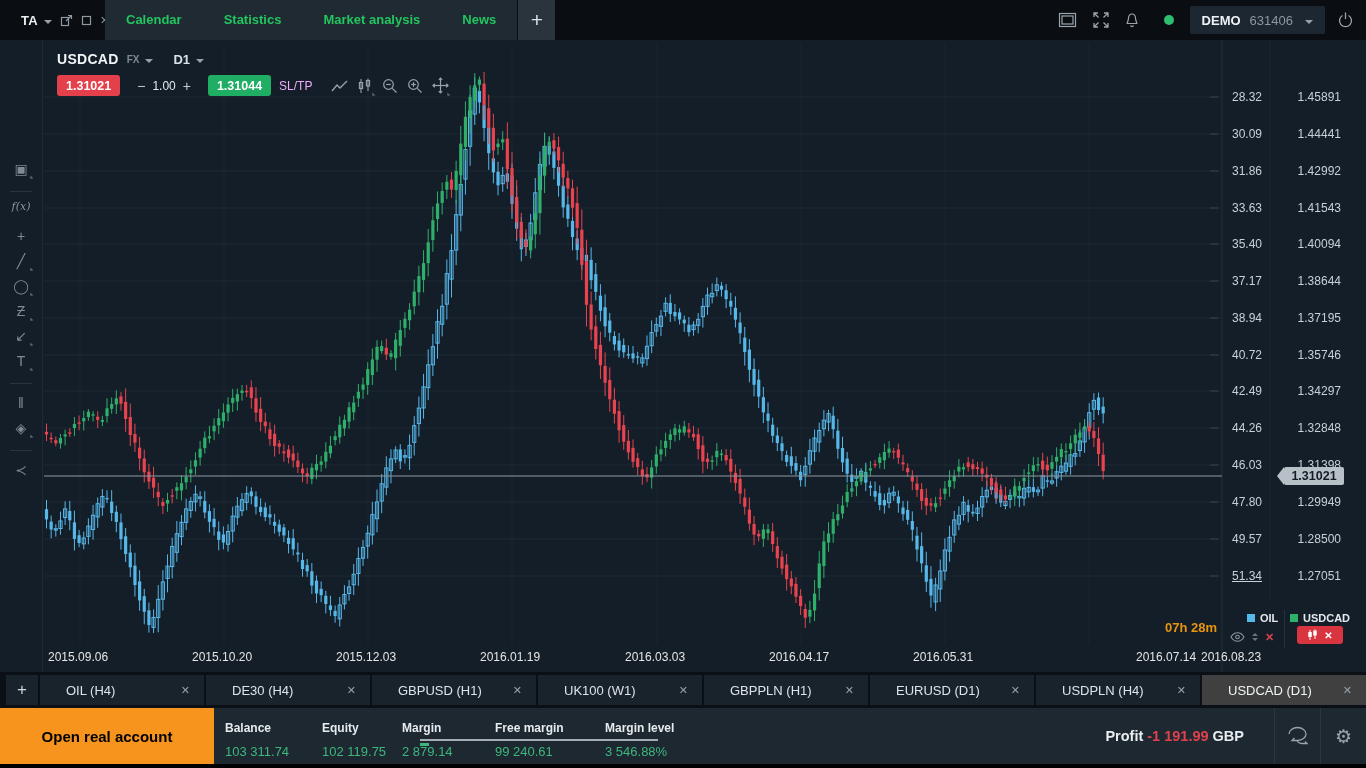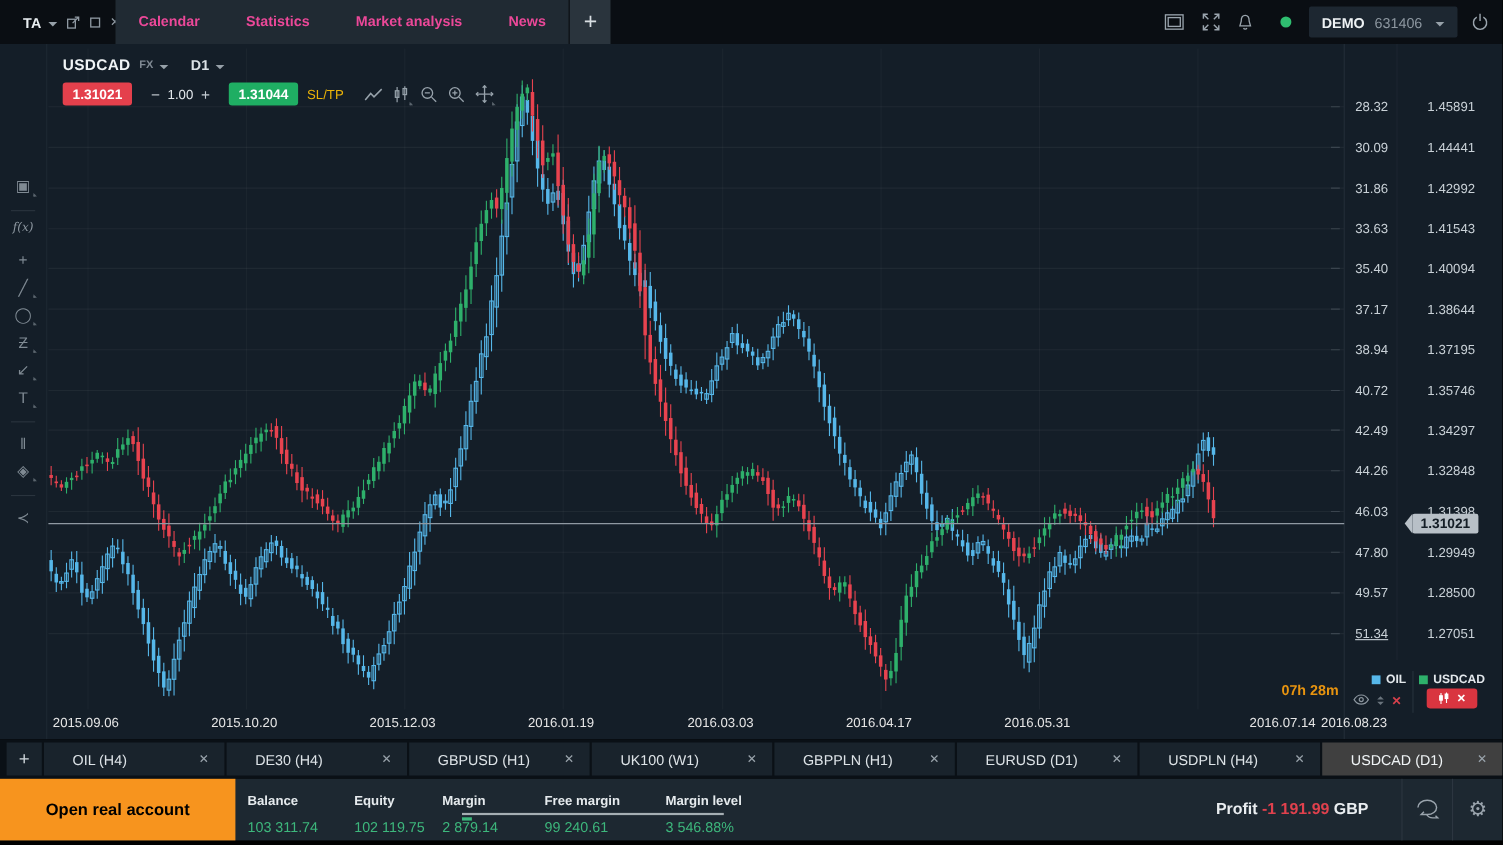--- a/index.html
+++ b/index.html
@@ -7,21 +7,21 @@
   .screen{position:relative;width:1366px;height:768px;background:#000;}
 
   
   .topbar{position:absolute;top:0;left:0;width:1366px;height:40px;background:#0a0e13;display:flex;align-items:stretch;}
   .wintab{width:105px;display:flex;align-items:center;padding-left:21px;box-sizing:border-box;}
   .wt-label{font-size:13px;font-weight:bold;color:#e9eef1;letter-spacing:.3px;}
   .cdown{width:0;height:0;border:4px solid transparent;border-top-color:#97a1a9;margin-left:6px;margin-top:7px;}
   .wt-ic{color:#8f99a2;margin-left:8px;display:flex;align-items:center;font-size:11px;}
   .wt-ic svg{display:block;}
   .top-tabs{display:flex;background:#202a33;align-items:stretch;}
-  .ttab{padding:0 21px;line-height:40px;font-size:13px;font-weight:bold;color:#ec4899;cursor:default;}
+  .ttab{padding:0 21px;line-height:40px;font-size:13px;font-weight:bold;color:#22c55e;cursor:default;}
   .add-tab{width:37px;background:#2a343d;color:#d8dee2;font-size:21px;font-weight:300;display:flex;align-items:center;justify-content:center;border-left:1px solid #0a0e13;}
   .top-right{margin-left:auto;display:flex;align-items:center;padding-right:12px;}
   .tr-ic{display:flex;align-items:center;justify-content:center;}
   .tr-ic svg{display:block;}
   .conn-dot{width:10px;height:10px;border-radius:50%;background:#2fbe70;margin:0 16px 0 24px;}
   .demo-box{height:28px;background:#1d2731;border-radius:2px;display:flex;align-items:center;padding:0 12px;margin-right:12px;}
   .demo-mode{font-size:13px;font-weight:bold;color:#eef2f4;}
   .demo-num{font-size:13px;color:#8d97a0;margin-left:9px;}
   .demo-box .cdown{margin-top:8px;margin-left:12px;}
 
@@ -41,21 +41,21 @@
   .sym{font-size:14px;font-weight:bold;color:#f0f4f6;letter-spacing:.3px;}
   .mkt{font-size:10px;font-weight:bold;color:#7f8993;margin-left:8px;}
   .tf{font-size:13px;font-weight:bold;color:#dbe2e6;margin-left:20px;}
   .ch-row2{display:flex;align-items:center;margin-top:8px;}
   .px-btn{height:21px;padding:0 9px;border-radius:3px;font-size:12.5px;font-weight:bold;color:#fff;display:flex;align-items:center;}
   .sell{background:#e4404c;}
   .buy{background:#1fae63;}
   .stepper{display:flex;align-items:center;margin:0 10px;}
   .pm{color:#c3cbd1;font-size:14px;padding:0 7px;cursor:default;}
   .vol{color:#e3e8ec;font-size:12px;}
-  .sltp{color:#eab308;font-size:12px;margin:0 16px 0 8px;}
+  .sltp{color:#f0abfc;font-size:12px;margin:0 16px 0 8px;}
   .ch-icons{display:flex;align-items:center;}
   .ch-ic{width:24px;height:20px;display:flex;align-items:center;justify-content:center;position:relative;margin-right:1px;}
   .ch-ic.sub::after{content:"";position:absolute;right:1px;bottom:0;border:2.5px solid transparent;border-left-color:#5a646d;border-bottom-color:#5a646d;transform:scale(.8);}
 
   .axlbl{position:absolute;font-size:12px;color:#c9d1d7;height:16px;line-height:16px;text-align:right;}
   .axlbl.oil{left:1224px;width:38px;}
   .axlbl.cad{left:1276px;width:65px;}
   .date-lbl{position:absolute;top:610px;font-size:12px;color:#e5e5e5;white-space:nowrap;}
 
   .price-tag{position:absolute;left:1284px;top:427px;width:60px;height:18px;background:#b8c0c7;color:#141d26;

